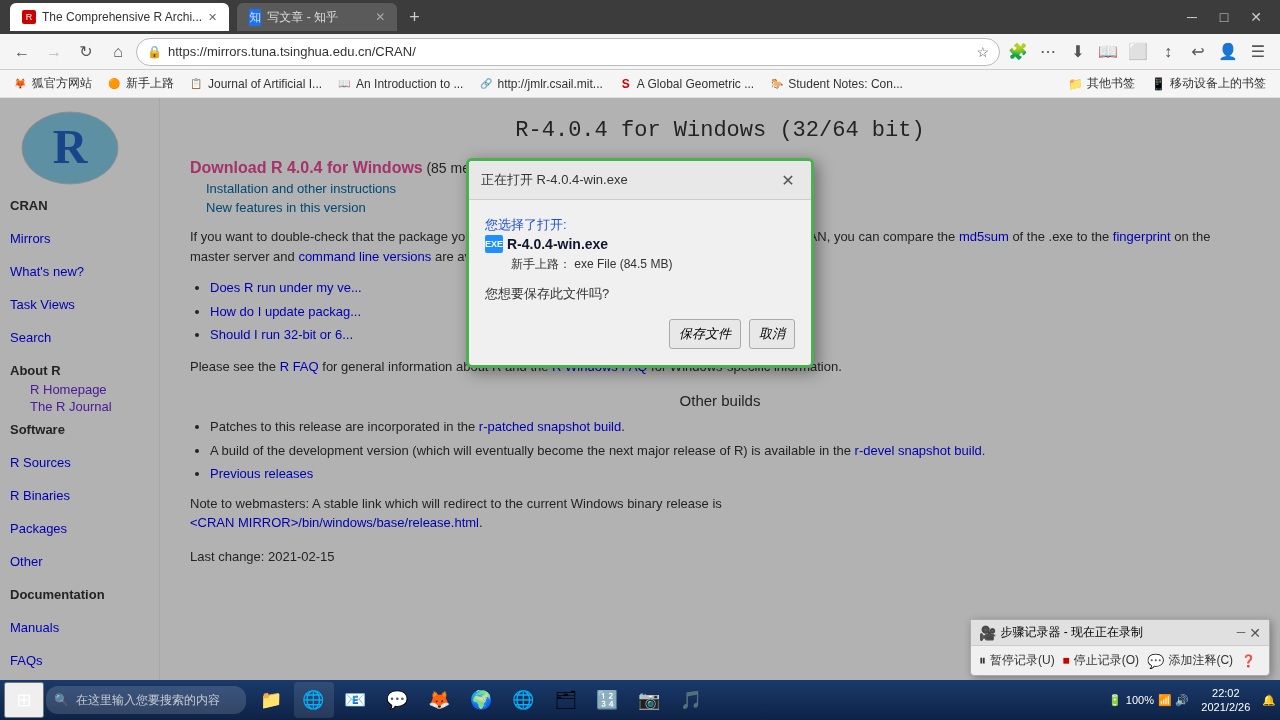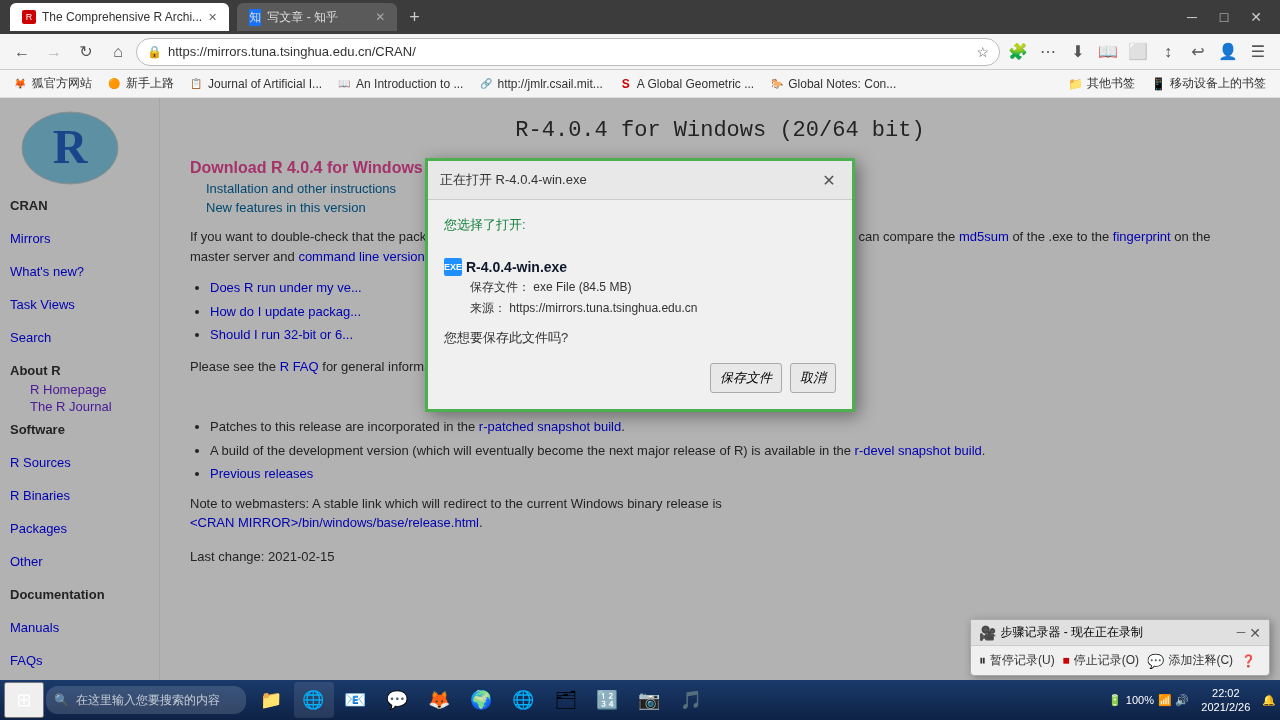--- a/index.html
+++ b/index.html
@@ -185,22 +185,22 @@
       background: rgba(0,0,0,0.3);
       display: flex;
       align-items: flex-start;
       justify-content: center;
       padding-top: 60px;
       z-index: 100;
     }
     .dialog {
       background: #f0f0f0;
       border: 3px solid #4CAF50;
-      border-radius: 0;
-      width: 430px;
+      border-radius: 6px;
+      width: 348px;
       box-shadow: 4px 4px 16px rgba(0,0,0,0.4);
     }
     .dialog-titlebar {
       background: #e8e8e8;
       padding: 8px 12px;
       display: flex;
       align-items: center;
       justify-content: space-between;
       border-bottom: 1px solid #ccc;
       border-radius: 3px 3px 0 0;
@@ -213,21 +213,21 @@
       cursor: pointer;
       color: #555;
       width: 22px;
       height: 22px;
       display: flex;
       align-items: center;
       justify-content: center;
       border-radius: 3px;
     }
     .dialog-body { padding: 16px; }
-    .dialog-label { font-size: 13px; color: #15803d; margin-bottom: 24px; }
+    .dialog-label { font-size: 13px; color: #1d4ed8; margin-bottom: 1px; }
     .file-info-row {
       display: flex;
       align-items: center;
       gap: 4px;
       margin-bottom: 3px;
     }
     .file-icon {
       width: 18px;
       height: 18px;
       background: #1e90ff;
@@ -396,21 +396,21 @@
   <div class="bookmark-item">
     <span class="bookmark-favicon">🔗</span>
     <span>http://jmlr.csail.mit...</span>
   </div>
   <div class="bookmark-item">
     <span class="bookmark-favicon" style="color:#c00;font-weight:bold;font-size:12px;">S</span>
     <span>A Global Geometric ...</span>
   </div>
   <div class="bookmark-item">
     <span class="bookmark-favicon">🐎</span>
-    <span>Global Notes: Con...</span>
+    <span>Student Notes: Con...</span>
   </div>
   <div style="margin-left:auto;display:flex;gap:4px;">
     <div class="bookmark-item">
       <span>📁</span>
       <span>其他书签</span>
     </div>
     <div class="bookmark-item">
       <span>📱</span>
       <span>移动设备上的书签</span>
     </div>
@@ -446,21 +446,21 @@
     <a class="sidebar-link">Packages</a>
     <a class="sidebar-link">Other</a>
 
     <div class="sidebar-section-title">Documentation</div>
     <a class="sidebar-link">Manuals</a>
     <a class="sidebar-link">FAQs</a>
     <a class="sidebar-link">Contributed</a>
   </div>
 
   <div class="main-content">
-    <div class="page-title">R-4.0.4 for Windows (20/64 bit)</div>
+    <div class="page-title">R-4.0.4 for Windows (32/64 bit)</div>
 
     <div>
       <a class="download-link">Download R 4.0.4 for Windows</a>
       <span class="download-size">(85 megabytes, 32/64 bit)</span>
     </div>
 
     <a class="install-link">Installation and other instructions</a>
     <a class="install-link">New features in this version</a>
 
     <p class="content-text">
@@ -518,26 +518,22 @@
       <span class="dialog-title">正在打开 R-4.0.4-win.exe</span>
       <button class="dialog-close-btn">✕</button>
     </div>
     <div class="dialog-body">
       <div class="dialog-label">您选择了打开:</div>
       <div class="file-info-row">
         <div class="file-icon">EXE</div>
         <span class="file-name">R-4.0.4-win.exe</span>
       </div>
       <div class="file-meta">
-        <span>保存文件：</span>
+        <span>新手上路：</span>
         <span>exe File (84.5 MB)</span>
-      </div>
-      <div class="file-meta">
-        <span>来源：</span>
-        <span>https://mirrors.tuna.tsinghua.edu.cn</span>
       </div>
       <div class="dialog-question">您想要保存此文件吗?</div>
       <div class="dialog-buttons">
         <button class="dialog-btn primary">保存文件</button>
         <button class="dialog-btn">取消</button>
       </div>
     </div>
   </div>
 </div>
 

